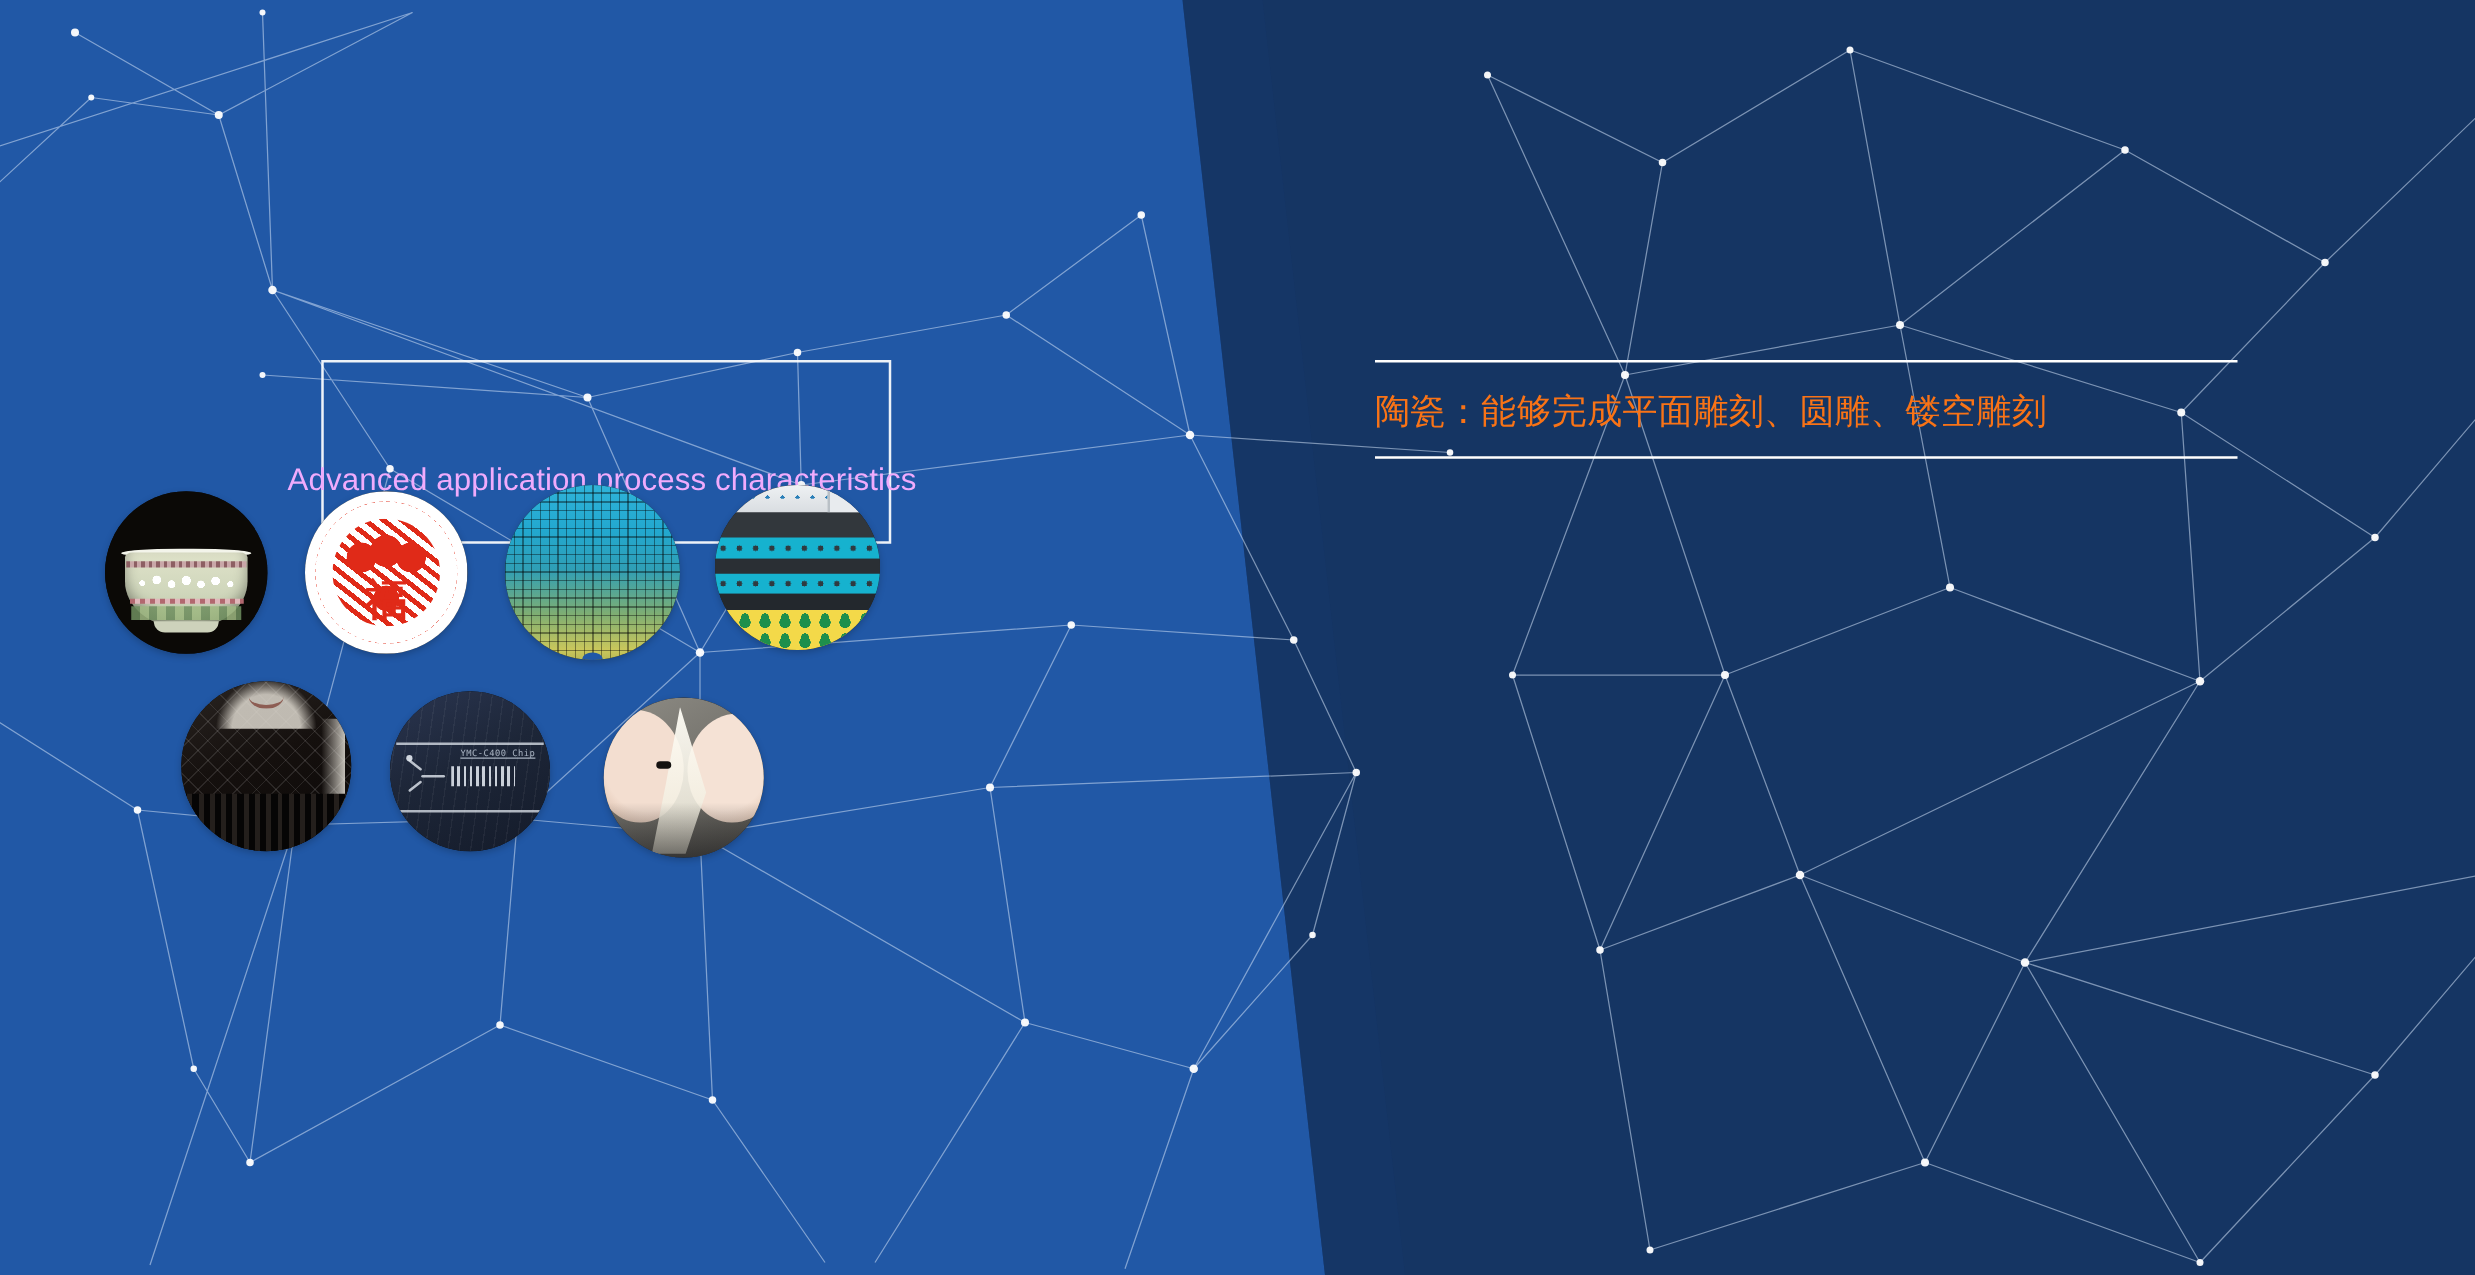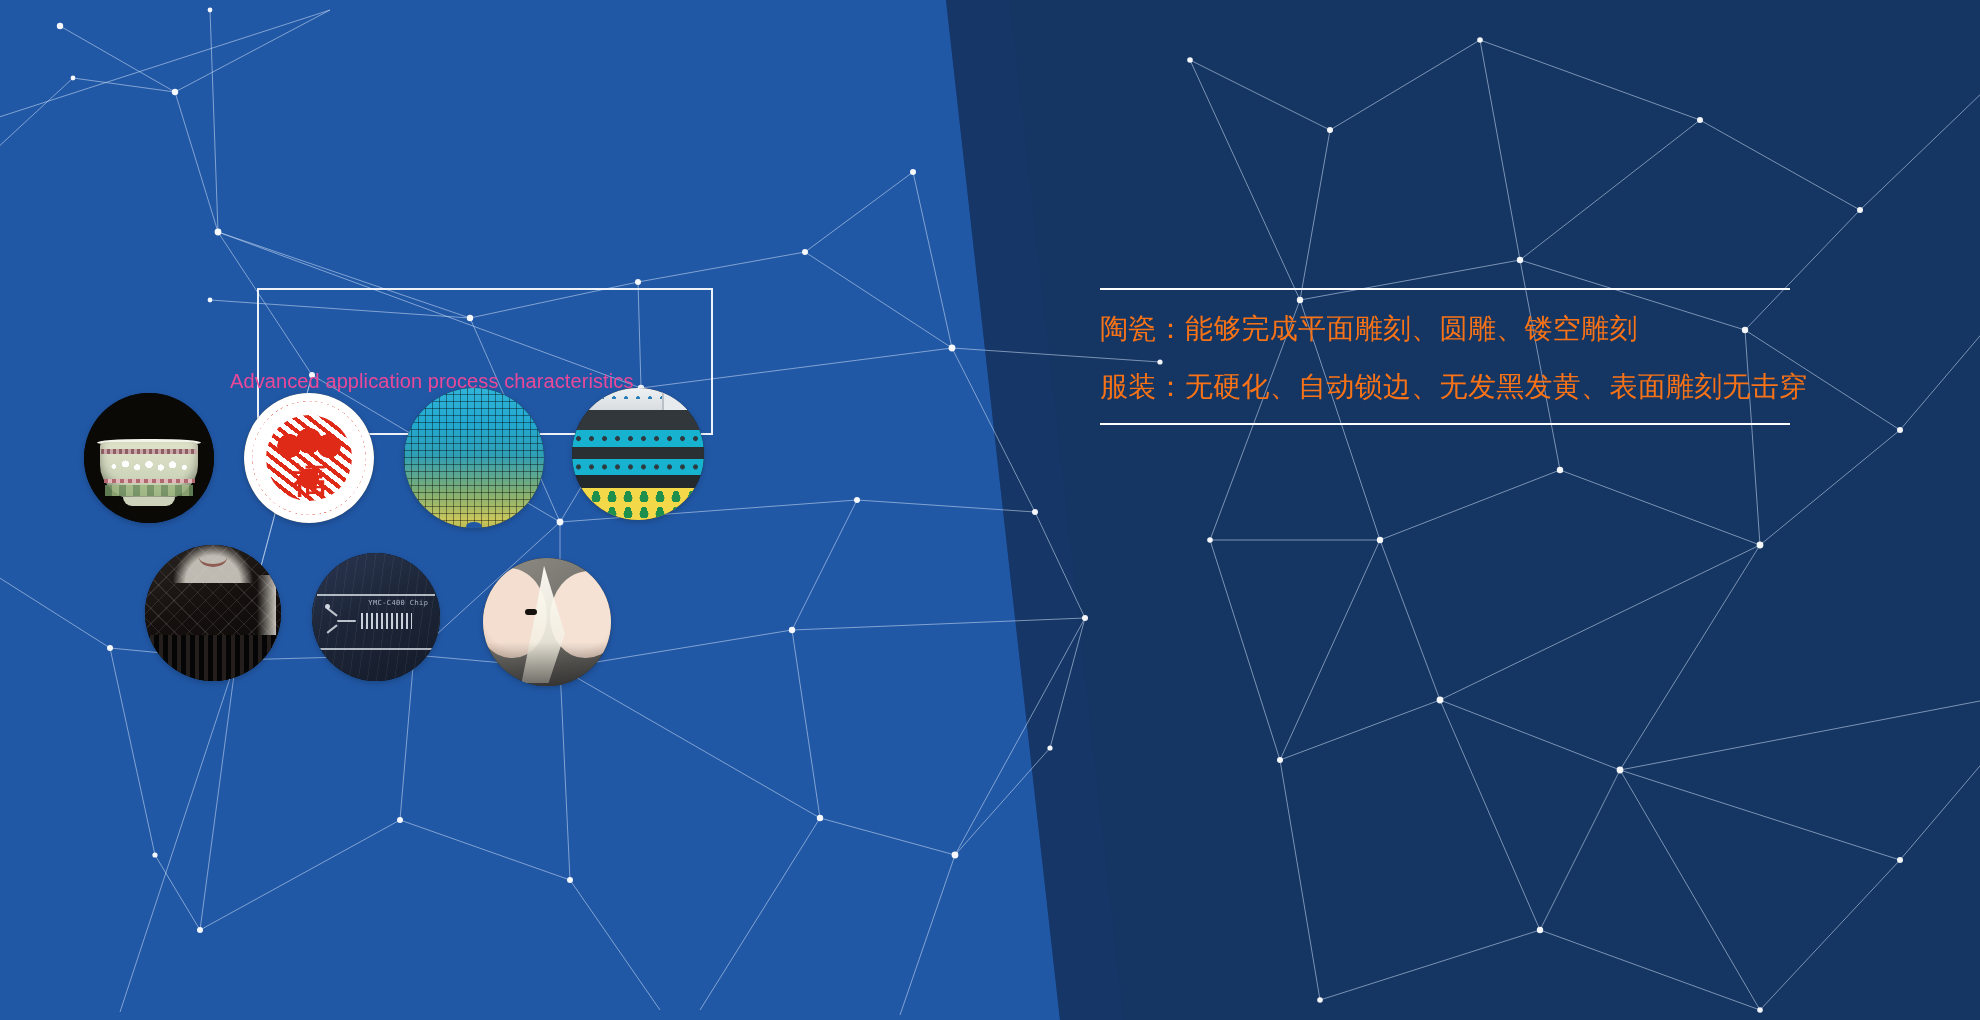--- a/index.html
+++ b/index.html
@@ -54,22 +54,22 @@
     font-size: 53px;
     font-weight: 400;
     letter-spacing: 2px;
     white-space: nowrap;
     text-shadow: 0 0 1px rgba(255,255,255,.25);
   }
   .title-en {
     position: absolute;
     left: 230px; top: 370px;
     width: 560px;
-    color: #ec4899;
-    font-size: 20px;
+    color: #f0abfc;
+    font-size: 25px;
     font-weight: 400;
     letter-spacing: .1px;
     white-space: nowrap;
   }
 
   
   .gallery { position: absolute; left: 0; top: 0; width: 946px; height: 1020px; }
   .photo {
     position: absolute;
     border-radius: 50%;
@@ -235,20 +235,21 @@
     position: absolute; background: rgba(226,232,240,.8); height: 2px; border-radius: 1px;
   }
   .p-chip .ychan i:nth-child(1) { left: 0;   top: 0;   width: 46%; transform: rotate(38deg); transform-origin: left center; }
   .p-chip .ychan i:nth-child(2) { left: 0;   top: 100%; width: 46%; transform: rotate(-38deg); transform-origin: left center; }
   .p-chip .ychan i:nth-child(3) { left: 36%; top: 50%;  width: 64%; }
   .p-chip .label {
     position: absolute; left: 44%; top: 36%;
     color: rgba(214,224,238,.75);
     font-size: 7px; letter-spacing: .4px;
     font-family: "DejaVu Sans Mono", monospace;
+    text-decoration: underline;
   }
   .p-chip .dot {
     position: absolute; left: 10%; top: 40%;
     width: 5px; height: 5px; border-radius: 50%;
     background: rgba(226,232,240,.9);
   }
 
   
   .p-hands .inner { background: linear-gradient(150deg,#8f8d86 0%, #6e6c66 60%, #55534e 100%); }
   .p-hands .glove-l {
@@ -461,18 +462,17 @@
           <div class="shadow"></div>
       </div>
     </div>
 
   </div>
 
   <div class="speclist">
     <div class="rule top"></div>
     <div class="spec-rows">
       <p class="spec-row">陶瓷：能够完成平面雕刻、圆雕、镂空雕刻</p>
-      <p class="spec-row">服装：无硬化、自动锁边、无发黑发黄、表面雕刻无击穿</p>
     </div>
     <div class="rule bottom"></div>
   </div>
 
 </div>
 
 </body></html>

